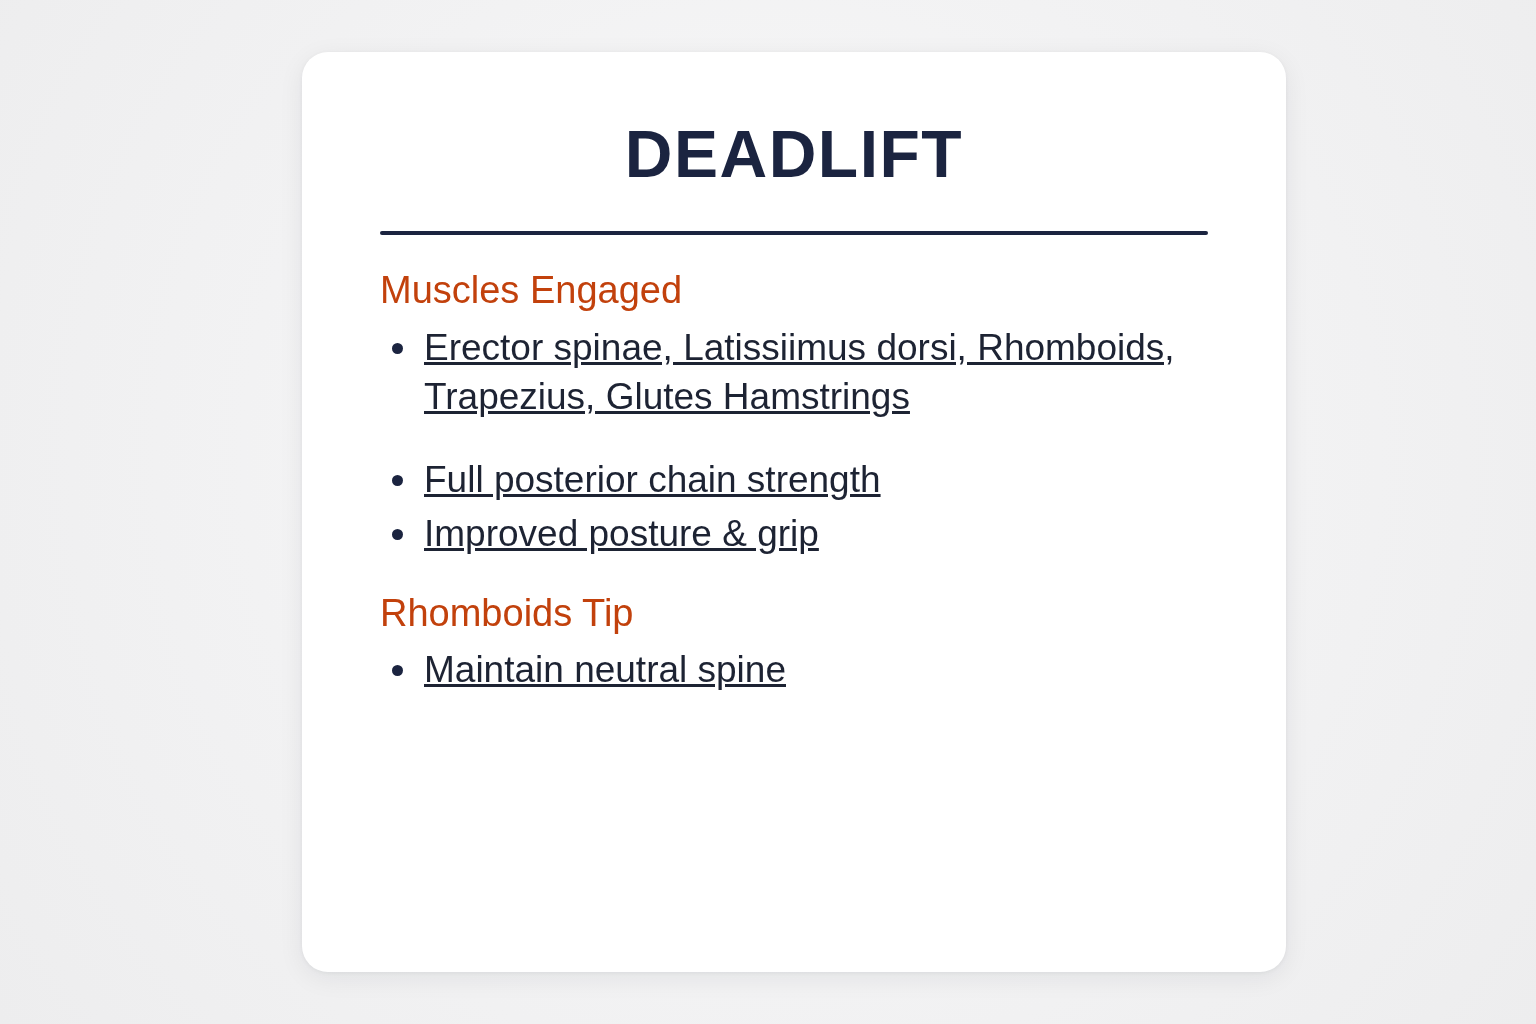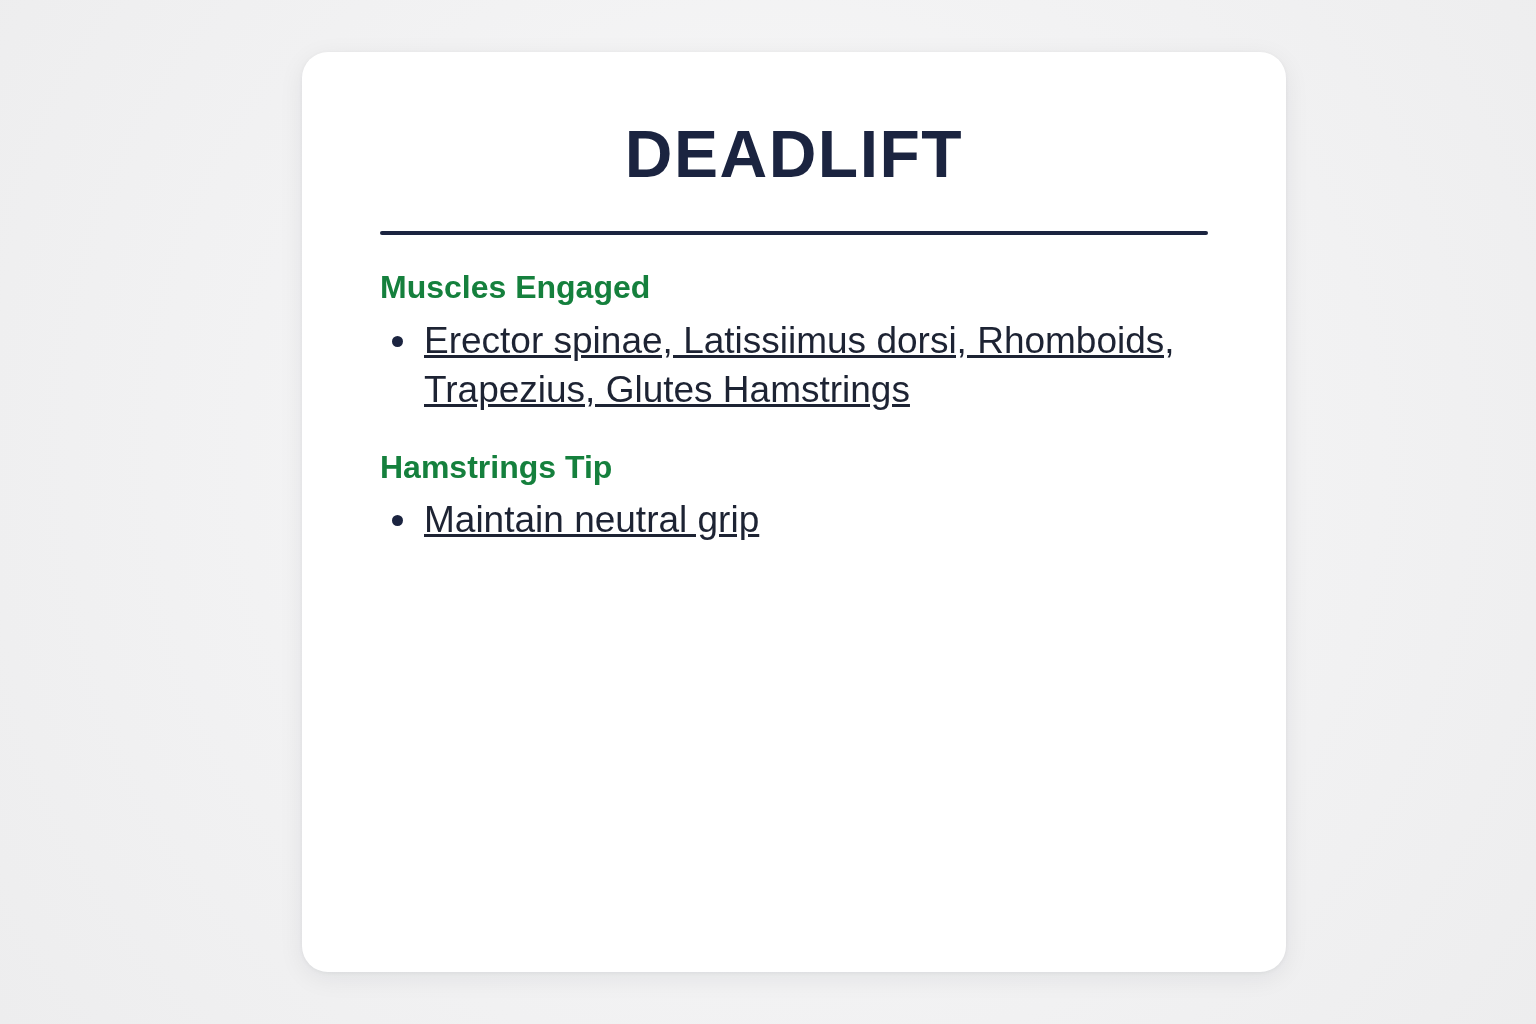--- a/index.html
+++ b/index.html
@@ -53,23 +53,23 @@
     border-radius: 2px;
   }
   .section {
     margin-top: 34px;
     padding-left: 22px;
   }
   .section:first-of-type {
     margin-top: 40px;
   }
   .section-heading {
-    font-size: 32px;
-    font-weight: 700;
-    color: #15803d;
+    font-size: 38px;
+    font-weight: 400;
+    color: #c2410c;
     margin: 0 0 10px 0;
     line-height: 1.15;
   }
   .bullet-list {
     list-style: none;
     margin: 0;
     padding: 0;
   }
   .bullet-item {
     position: relative;
@@ -102,23 +102,27 @@
     <div class="divider"></div>
 
     <div class="section">
       <h2 class="section-heading">Muscles Engaged</h2>
       <ul class="bullet-list">
         <li class="bullet-item">Erector spinae, Latissiimus dorsi, Rhomboids, Trapezius, Glutes Hamstrings</li>
       </ul>
     </div>
 
     <div class="section">
+      <ul class="bullet-list">
+        <li class="bullet-item">Full posterior chain strength</li>
+        <li class="bullet-item">Improved posture &amp; grip</li>
+      </ul>
     </div>
 
     <div class="section">
-      <h2 class="section-heading">Hamstrings Tip</h2>
+      <h2 class="section-heading">Rhomboids Tip</h2>
       <ul class="bullet-list">
-        <li class="bullet-item">Maintain neutral grip</li>
+        <li class="bullet-item">Maintain neutral spine</li>
       </ul>
     </div>
 
   </div>
 </div>
 
 </body></html>

